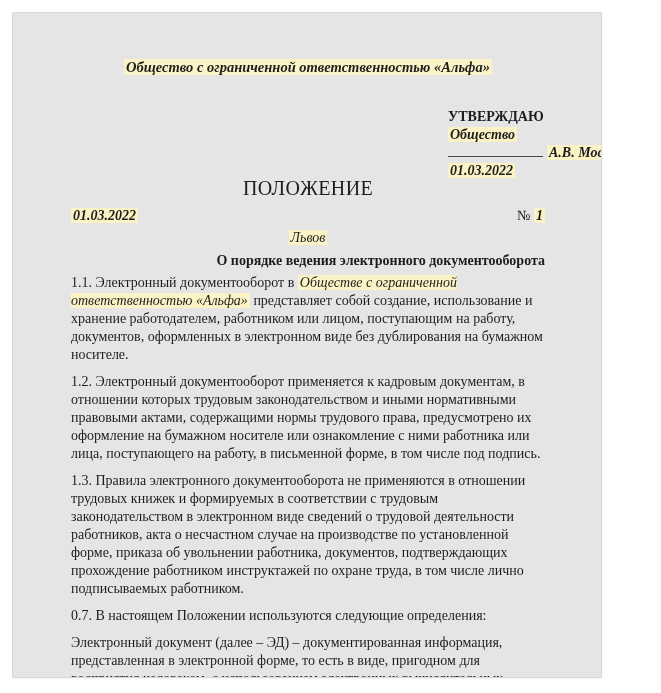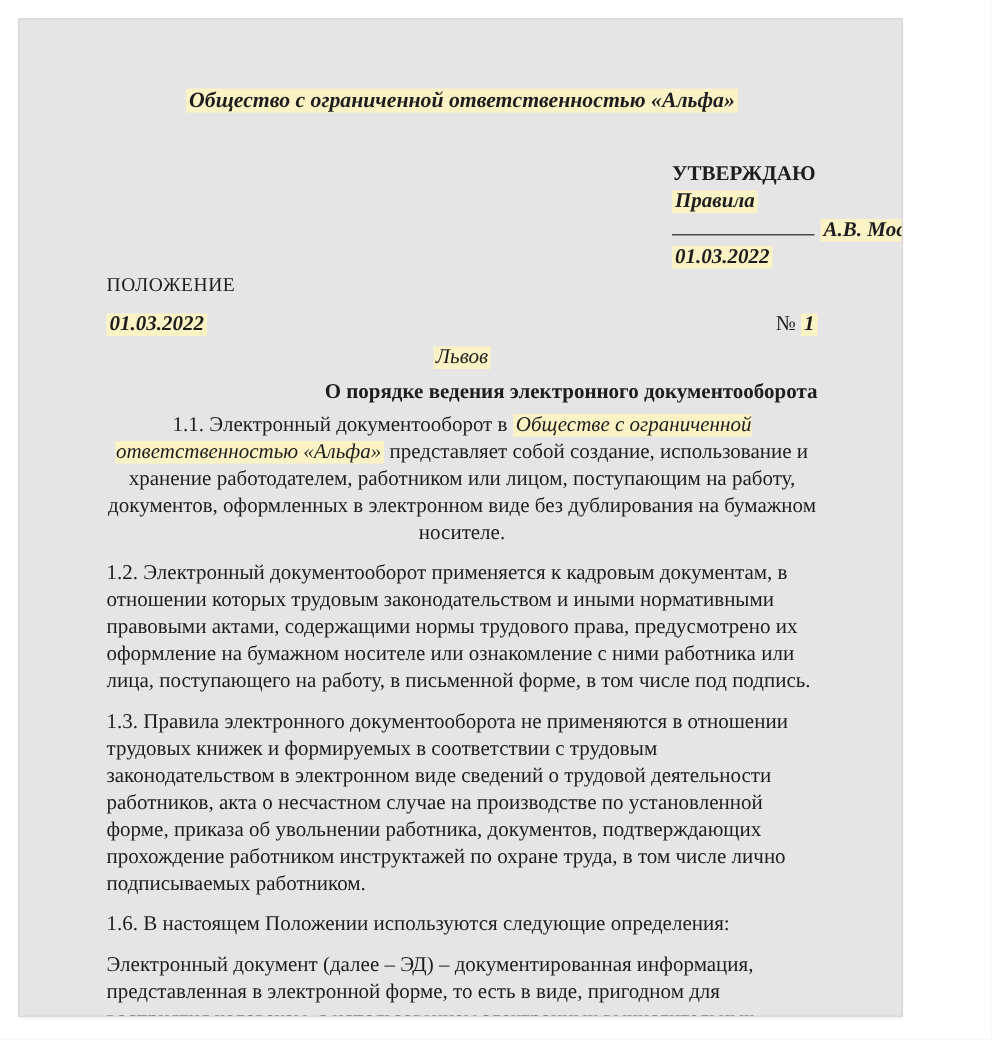--- a/index.html
+++ b/index.html
@@ -56,23 +56,23 @@
   .approval .line { display: block; }
   .sig-line {
     display: inline-block;
     width: 95px;
     height: 13px;
     border-bottom: 1.4px solid #4a4a4a;
     margin-right: 4px;
     vertical-align: baseline;
   }
   .doc-type {
-    text-align: left;
+    text-align: center;
     margin-top: 0px;
-    font-size: 13px;
+    font-size: 20px;
     letter-spacing: 0.4px;
     line-height: 19px;
   }
   .date-row {
     display: flex;
     justify-content: space-between;
     align-items: baseline;
     margin-top: 9px;
   }
   .city-row {
@@ -85,35 +85,35 @@
     margin-top: 5px;
   }
   .section-heading {
     text-align: center;
     font-weight: bold;
     margin-top: 7px;
   }
   p.body-p {
     margin: 9px 0 0 0;
   }
-  p.body-p.first { margin-top: 4px; text-align: center; }
+  p.body-p.first { margin-top: 4px; }
 </style>
 </head>
 <body>
 
 <div class="card">
   <div class="doc">
 
     <div class="company-header">
       <div><span class="hl">Общество с ограниченной ответственностью «Альфа»</span></div>
     </div>
 
     <div class="approval">
       <span class="line b">УТВЕРЖДАЮ</span>
-      <span class="line"><span class="hl bi">Правила</span></span>
+      <span class="line"><span class="hl bi">Общество</span></span>
       <span class="line"><span class="sig-line"></span><span class="hl bi">А.В. Москва</span></span>
       <span class="line"><span class="hl bi">01.03.2022</span></span>
     </div>
 
     <div class="doc-type">ПОЛОЖЕНИЕ</div>
 
     <div class="date-row">
       <span><span class="hl bi">01.03.2022</span></span>
       <span><span>№</span> <span class="hl bi">1</span></span>
     </div>
@@ -122,18 +122,18 @@
 
     <div class="doc-title">О порядке ведения электронного документооборота</div>
 
 
     <p class="body-p first"><span>1.1. Электронный документооборот в </span><span class="hl i">Обществе с ограниченной ответственностью «Альфа»</span><span> представляет собой создание, использование и хранение работодателем, работником или лицом, поступающим на работу, документов, оформленных в электронном виде без дублирования на бумажном носителе.</span></p>
 
     <p class="body-p">1.2. Электронный документооборот применяется к кадровым документам, в отношении которых трудовым законодательством и иными нормативными правовыми актами, содержащими нормы трудового права, предусмотрено их оформление на бумажном носителе или ознакомление с ними работника или лица, поступающего на работу, в письменной форме, в том числе под подпись.</p>
 
     <p class="body-p">1.3. Правила электронного документооборота не применяются в отношении трудовых книжек и формируемых в соответствии с трудовым законодательством в электронном виде сведений о трудовой деятельности работников, акта о несчастном случае на производстве по установленной форме, приказа об увольнении работника, документов, подтверждающих прохождение работником инструктажей по охране труда, в том числе лично подписываемых работником.</p>
 
-    <p class="body-p">1.6. В настоящем Положении используются следующие определения:</p>
+    <p class="body-p">0.7. В настоящем Положении используются следующие определения:</p>
 
     <p class="body-p">Электронный документ (далее – ЭД) – документированная информация, представленная в электронной форме, то есть в виде, пригодном для восприятия человеком, с использованием электронных вычислительных машин, а также для передачи по</p>
 
   </div>
 </div>
 
 </body></html>

